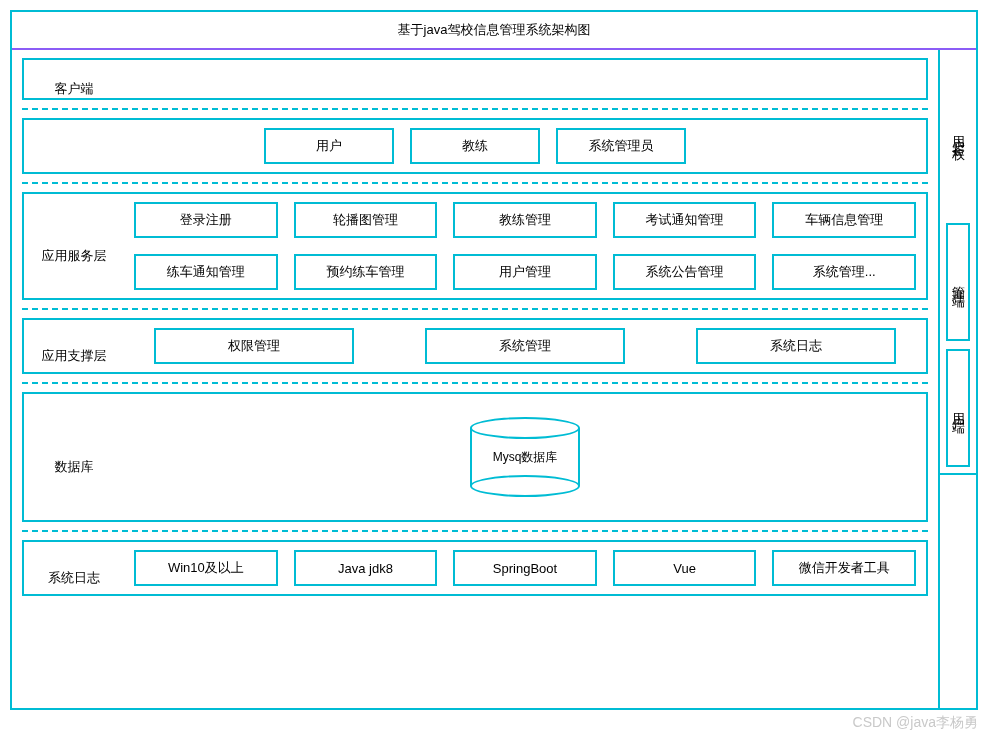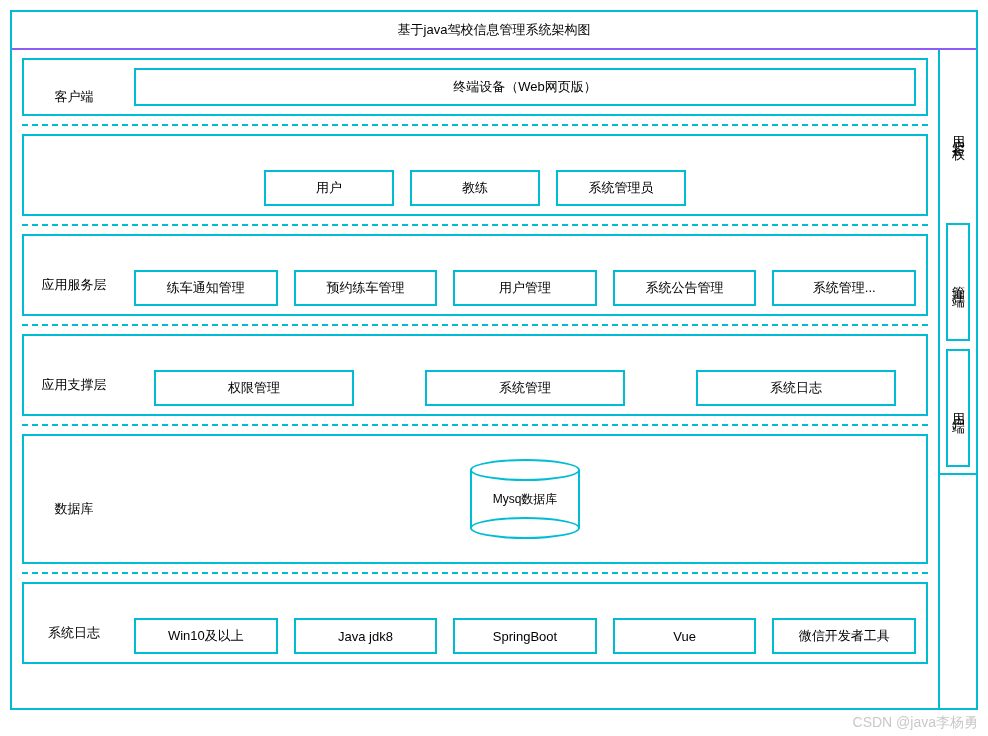--- a/index.html
+++ b/index.html
@@ -58,22 +58,22 @@
       display: flex; align-items: center; justify-content: center;
       font-weight: 500;
       margin-top: 20px;
     }
     .content-col { flex: 1; padding: 8px 10px; }
     .inner-box {
       border: 2px solid #00bcd4;
       padding: 10px;
     }
     .full-center { text-align: center; }
-    .row { display: flex; gap: 16px; justify-content: center; margin-top: 26px; }
-    .row.mt { margin-top: 26px; justify-content: center; }
+    .row { display: flex; gap: 16px; justify-content: center; }
+    .row.mt { margin-top: 16px; justify-content: center; }
     .cell {
       border: 2px solid #00bcd4;
       height: 36px;
       display: flex; align-items: center; justify-content: center;
       flex: 1;
       min-width: 0;
     }
     .cell.fixed { flex: 0 0 130px; }
     .cell.big { flex: 0 0 200px; }
     .divider {
@@ -109,44 +109,46 @@
 <div class="outer">
   <div class="title-bar">
     <span>基于java驾校信息管理系统架构图</span>
   </div>
   <div class="main-row">
     <div class="left-col">
       <div class="section-wrap">
 
         <div class="section">
           <div class="label-col">客户端</div>
-          <div class="content-col">
-            <div class="inner-box full-center" style="height:38px;display:flex;align-items:center;justify-content:center;">
-              <span>终端设备（Web网页版）</span>
-            </div>
-          </div>
         </div>
 
         <div class="divider"></div>
 
         <div class="section">
           <div class="content-col">
             <div class="row">
               <div class="cell fixed">用户</div>
               <div class="cell fixed">教练</div>
               <div class="cell fixed">系统管理员</div>
             </div>
           </div>
         </div>
 
         <div class="divider"></div>
 
         <div class="section">
           <div class="label-col">应用服务层</div>
           <div class="content-col">
+            <div class="row">
+              <div class="cell">登录注册</div>
+              <div class="cell">轮播图管理</div>
+              <div class="cell">教练管理</div>
+              <div class="cell">考试通知管理</div>
+              <div class="cell">车辆信息管理</div>
+            </div>
             <div class="row mt">
               <div class="cell">练车通知管理</div>
               <div class="cell">预约练车管理</div>
               <div class="cell">用户管理</div>
               <div class="cell">系统公告管理</div>
               <div class="cell">系统管理...</div>
             </div>
           </div>
         </div>
 

